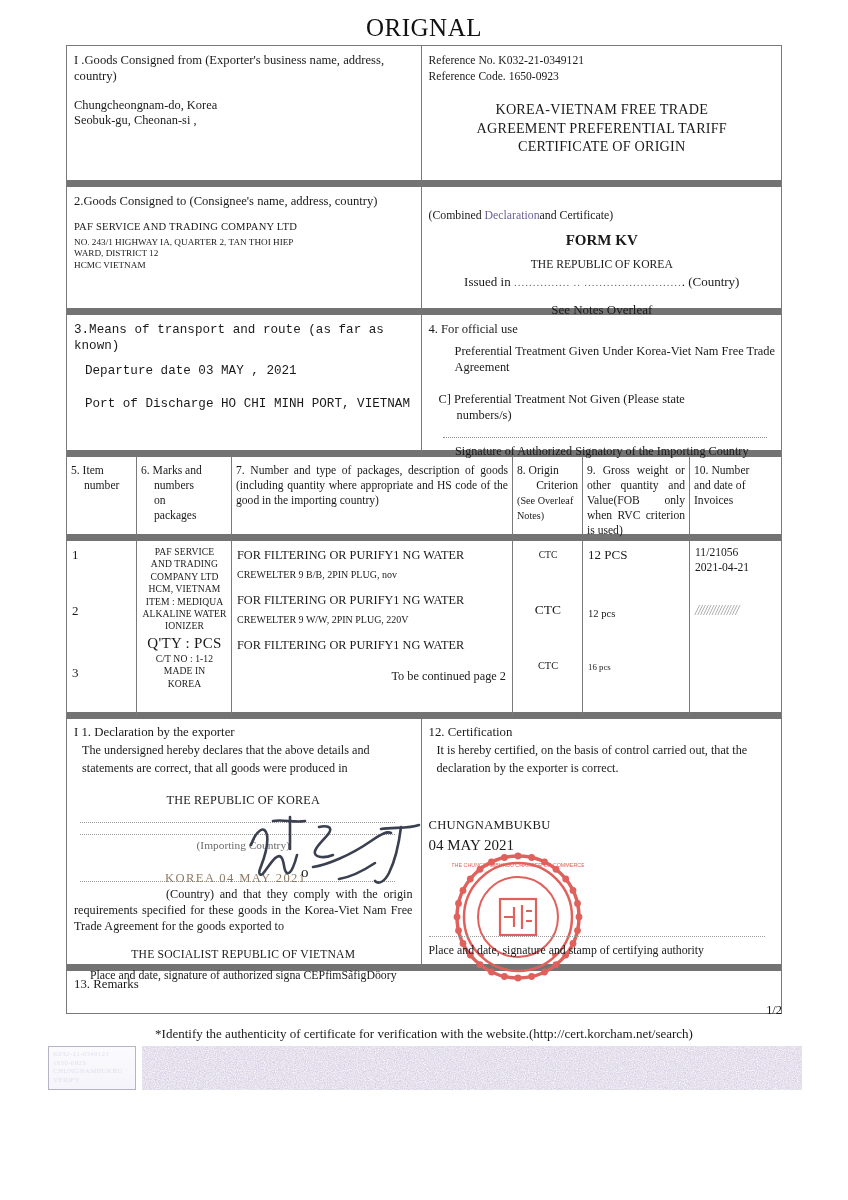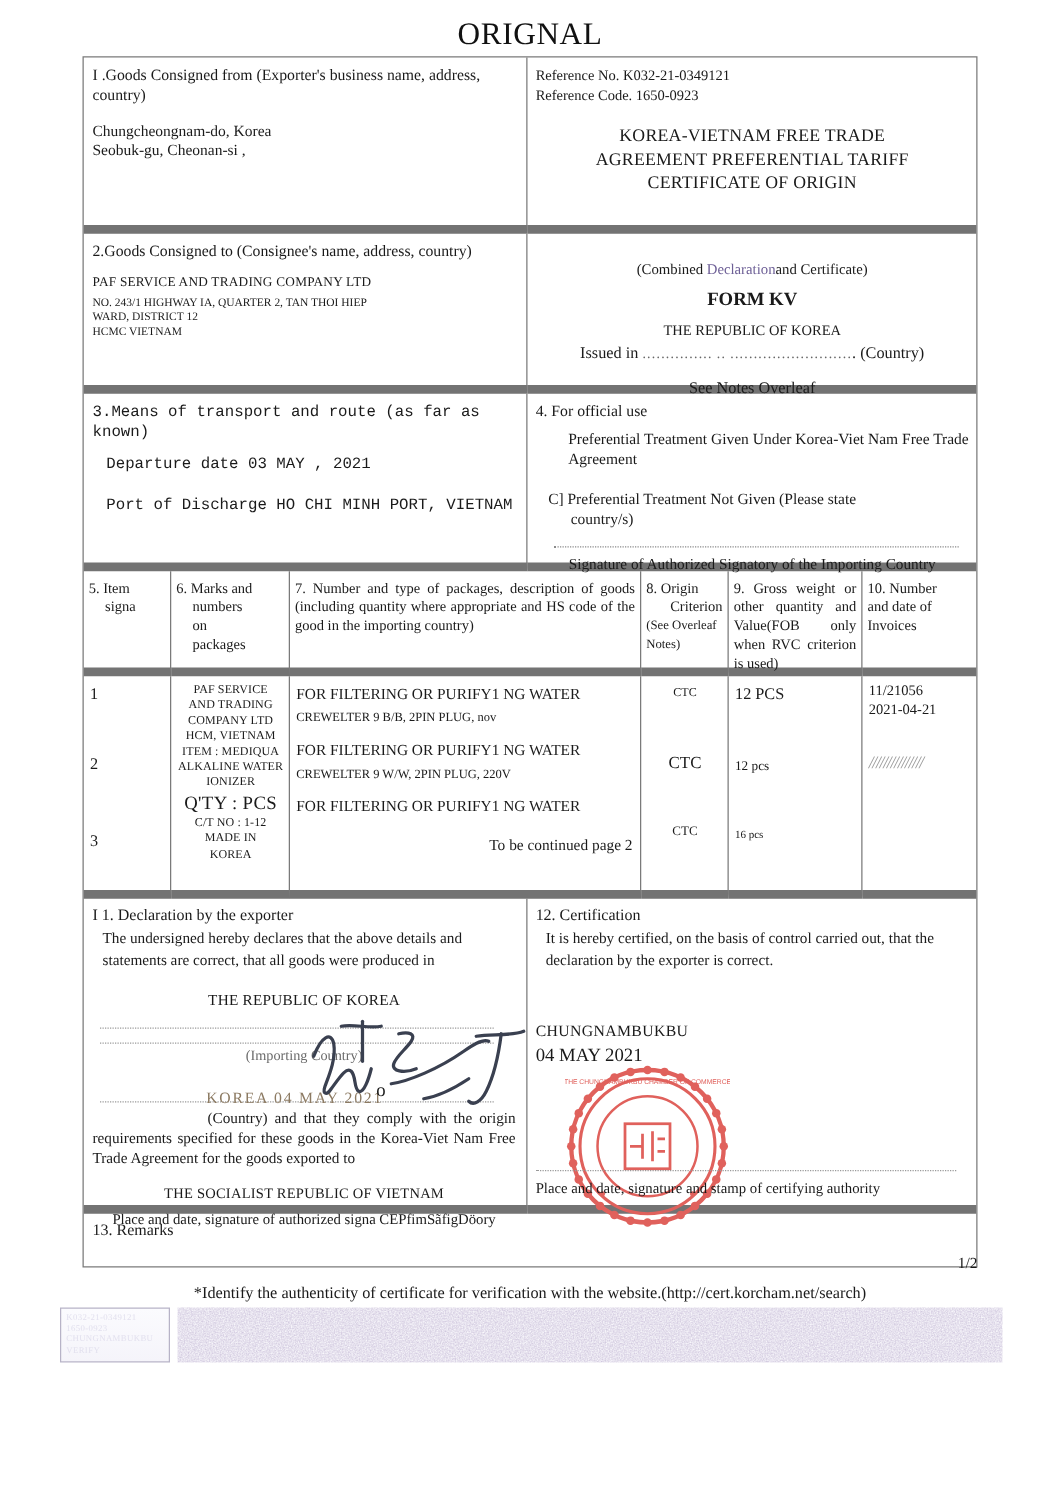--- a/index.html
+++ b/index.html
@@ -52,21 +52,21 @@
   .addr { font-size: 12.4px; line-height: 15px; margin-top: 14px; }
   .refline { font-size: 11.6px; line-height: 15.5px; }
   .kv-title {
     text-align: center;
     font-size: 14.2px;
     line-height: 18.5px;
     margin-top: 16px;
     letter-spacing: 0.2px;
   }
   .combined {
-    text-align: center;
+    text-align: left;
     font-size: 11.8px;
     margin-top: 17px;
   }
   .combined .hl { color: #6d5f96; }
 
   
   .box2-left { width: 355px; height: 128px; padding: 7px 8px 0 7px; }
   .box2-right { width: 360px; height: 128px; padding: 4px 6px 0 7px; }
   .consignee-name { font-size: 10.6px; letter-spacing: .2px; margin-top: 11px; }
   .consignee-addr { font-size: 9.2px; line-height: 11.5px; margin-top: 5px; }
@@ -261,31 +261,31 @@
         <div class="t3-line indent2">Port of Discharge HO CHI MINH PORT, VIETNAM</div>
       </div>
       <div class="cell bdr-b box3-right">
         <div class="off-head">4. For official use</div>
         <div class="off-p">
           <span>Preferential Treatment Given Under Korea-Viet Nam</span>
           <span>Free Trade Agreement</span>
         </div>
         <div class="off-p2">
           <span>C] Preferential Treatment Not Given (Please state</span>
-          <span class="ind">country/s)</span>
+          <span class="ind">numbers/s)</span>
         </div>
         <div class="sigline"></div>
         <div class="sigcap">Signature of Authorized Signatory of the Importing Country</div>
       </div>
     </div>
 
     <div class="row">
       <div class="cell bdr-r bdr-b c5 th">
         <div>5. Item</div>
-        <div class="hang">signa</div>
+        <div class="hang">number</div>
       </div>
       <div class="cell bdr-r bdr-b c6 th">
         <div>6. Marks and</div>
         <div class="hang">numbers</div>
         <div class="hang">on</div>
         <div class="hang">packages</div>
       </div>
       <div class="cell bdr-r bdr-b c7 th just">7. Number and type of packages, description of goods (including quantity where appropriate and HS code of the good in the importing country)</div>
       <div class="cell bdr-r bdr-b c8 th">
         <div>8. Origin</div>

